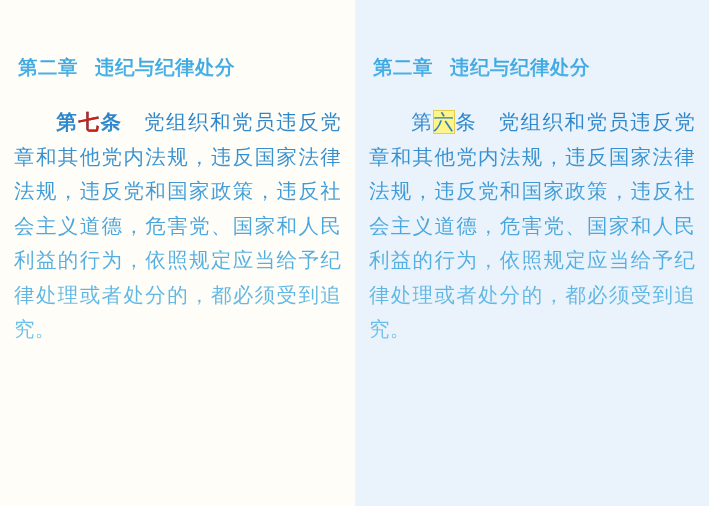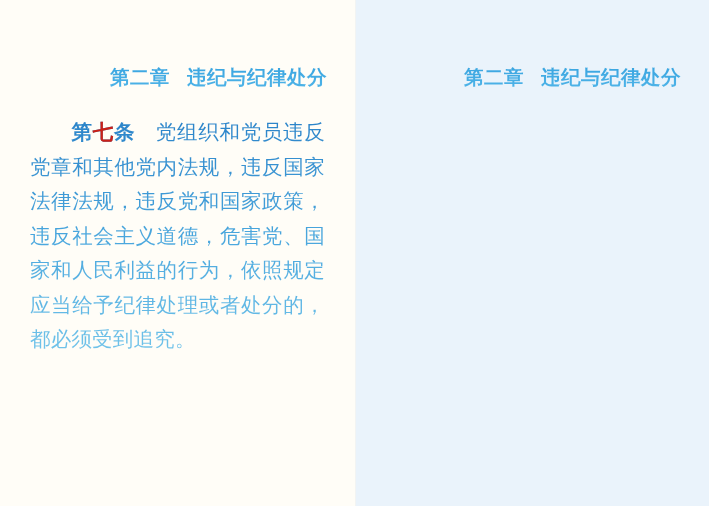--- a/index.html
+++ b/index.html
@@ -42,23 +42,23 @@
     position: absolute;
     left: 0;
     top: 0;
     width: 100%;
     padding: 0 14px;
     box-sizing: border-box;
   }
 
   
   .chapter-title {
-    margin: 14px;
+    margin: 4px;
     padding-top: 52px;
-    text-align: right;
+    text-align: left;
     font-family: "DejaVu Sans", "Liberation Sans", sans-serif;
     font-weight: bold;
     font-size: 19.5px;
     letter-spacing: 0.5px;
     line-height: 1.2;
     color: #1f7fd0;
     background: linear-gradient(to bottom, #0f6fc6 0%, #2f9ddc 55%, #4fb4e8 100%);
     -webkit-background-clip: text;
     background-clip: text;
     -webkit-text-fill-color: transparent;
@@ -68,21 +68,21 @@
     display: inline-block;
     width: 17px;
   }
 
   
   .article-block {
     margin-top: 26px;
   }
 
   p.body-para {
-    margin: 16px;
+    margin: 0;
     font-size: 20.5px;
     line-height: 34.5px;
     letter-spacing: 0.2px;
     text-align: justify;
     text-justify: inter-ideograph;
     color: #3f9ad6;
     background: linear-gradient(to bottom, #2a82c8 0%, #49a6dd 50%, #72c4ea 100%);
     -webkit-background-clip: text;
     background-clip: text;
     -webkit-text-fill-color: transparent;
@@ -193,20 +193,23 @@
     </div>
   </div>
 
   <div class="panel panel-right">
     <div class="panel-inner">
 
       <h1 class="chapter-title">
         <span>第二章</span><span class="gap"></span><span>违纪与纪律处分</span>
       </h1>
 
+      <div class="article-block">
+        <p class="body-para"><span class="indent"></span><span>第</span><span class="art-num-highlight">六</span><span>条</span><span class="sep"></span><span>党组织和党员违反党章和其他党内法规，违反国家法律法规，违反党和国家政策，违反社会主义道德，危害党、国家和人民利益的行为，依照规定应当给予纪律处理或者处分的，都必须受到追究。</span></p>
+      </div>
     </div>
 
     <div class="clipped-line" style="top: 500px;">
       <p><span class="indent"></span></p>
     </div>
   </div>
 
   <div class="panel-divider"></div>
 </div>
 

